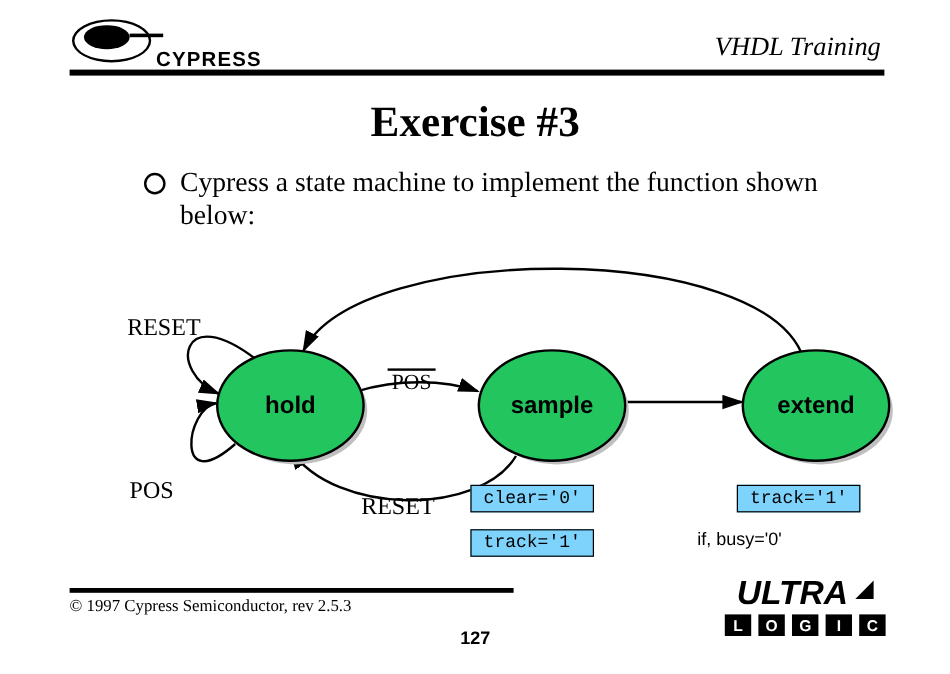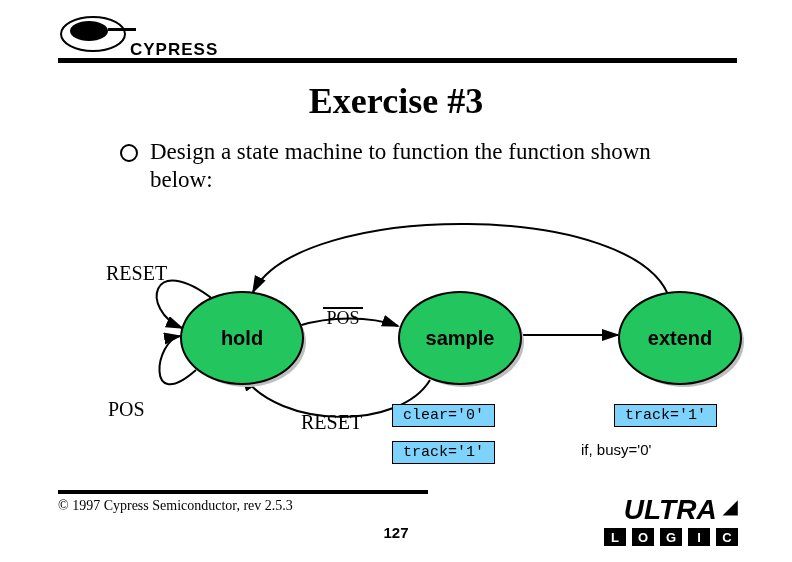--- a/index.html
+++ b/index.html
@@ -162,22 +162,21 @@
     position: absolute;
     left: 0; right: 0; top: 524px;
     text-align: center;
     font-family: Arial, sans-serif;
     font-size: 15px;
     font-weight: bold;
   }
   .ultra {
     position: absolute;
     right: 54px; top: 478px;
-    text-align: right;
-    margin-top: 16px;
+    text-align: center;
   }
   .ultra .word {
     font-family: "Arial Black", Arial, sans-serif;
     font-weight: 900;
     font-style: italic;
     font-size: 28px;
     letter-spacing: 0px;
   }
   .ultra .blocks {
     display: inline-flex;
@@ -204,27 +203,28 @@
 </head>
 <body>
 <div class="slide">
 
 <div class="cypress-logo">
   <div class="oval"></div>
   <div class="inner"></div>
   <div class="tail"></div>
   <div class="text">CYPRESS</div>
 </div>
+<div class="header-title">VHDL Training</div>
 <div class="hrule-top"></div>
 
 <div class="title">Exercise #3</div>
 
 <div class="bullet">
   <span class="circ"></span>
-  <span class="txt">Design a state machine to function the function shown below:</span>
+  <span class="txt">Cypress a state machine to implement the function shown below:</span>
 </div>
 
 <svg class="arrows">
   <defs>
     <marker id="ah" markerWidth="10" markerHeight="10" refX="8" refY="3" orient="auto" markerUnits="strokeWidth">
       <path d="M0,0 L9,3 L0,6 Z" fill="#000"></path>
     </marker>
   </defs>
 
   <path d="M 670 300  C 640 200, 300 200, 253 292" fill="none" stroke="#000" stroke-width="2" marker-end="url(#ah)"></path>

